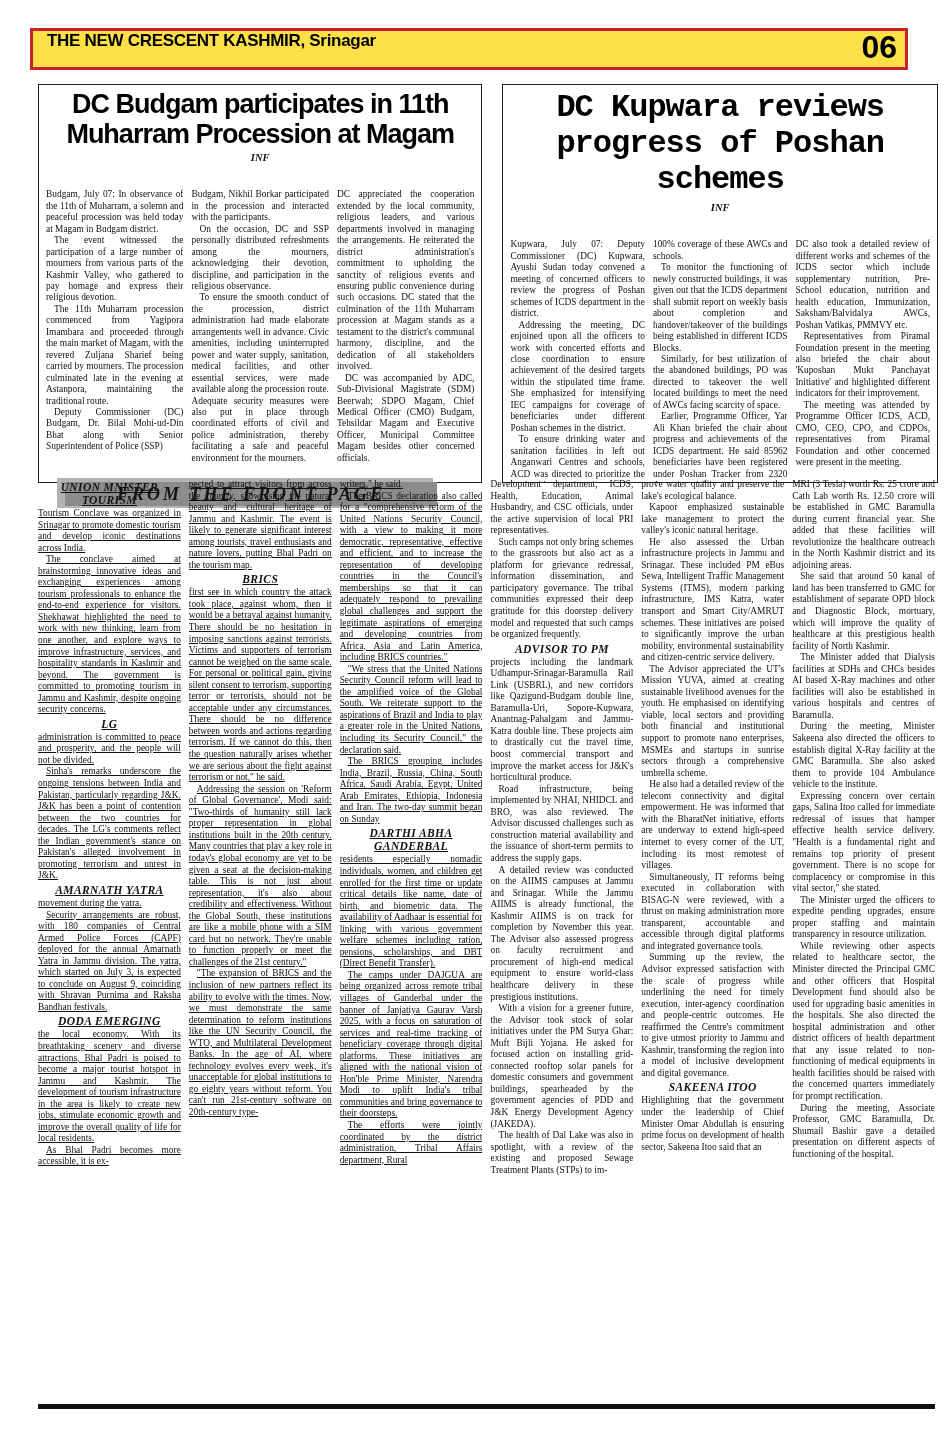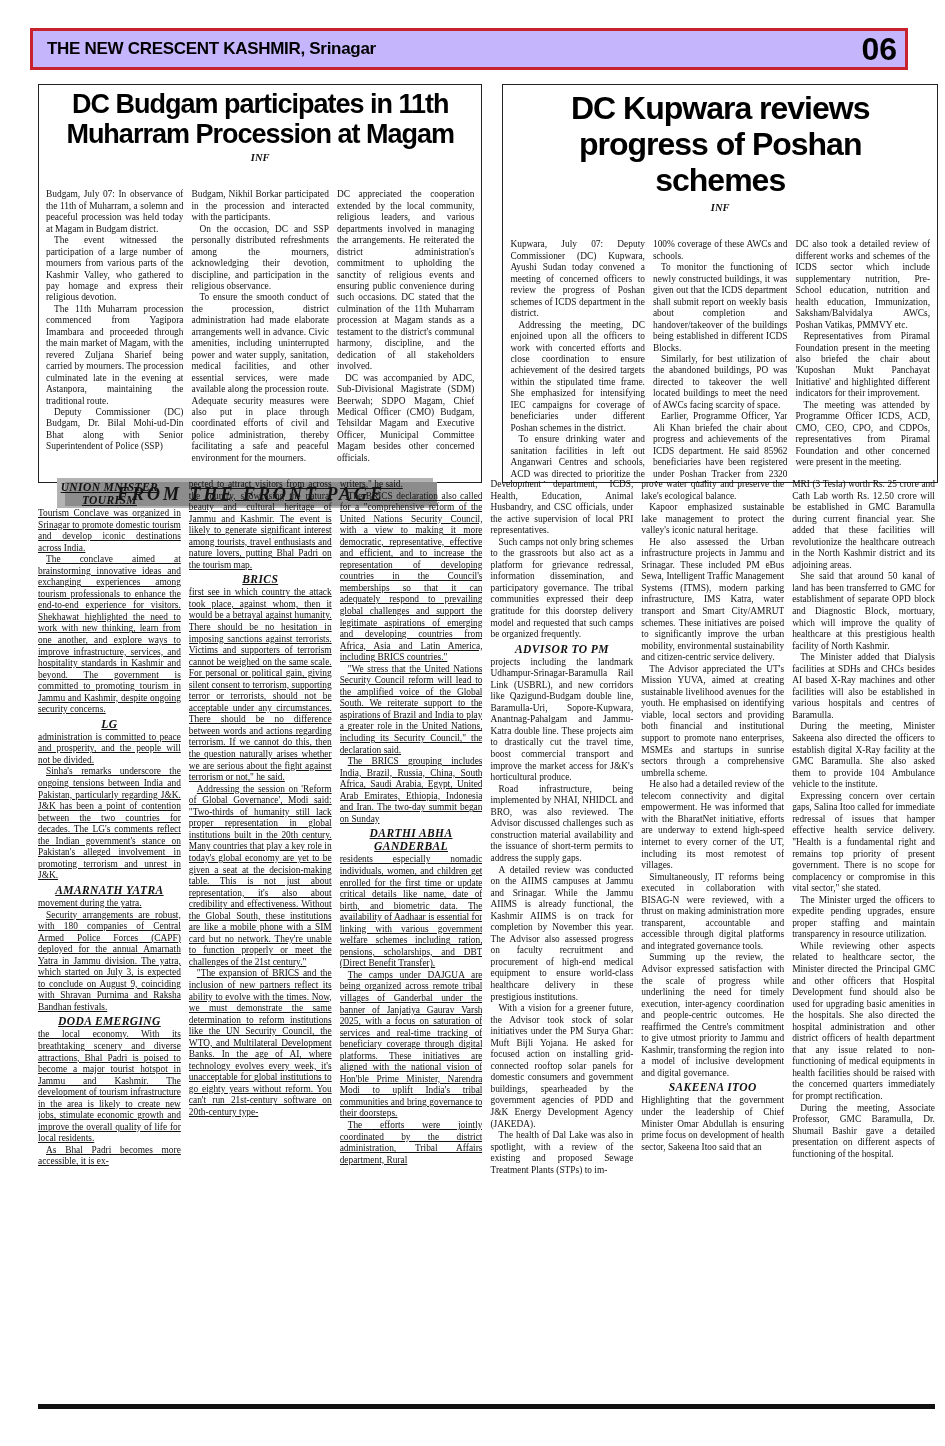--- a/index.html
+++ b/index.html
@@ -3,22 +3,22 @@
 <meta charset="utf-8">
 <style>
   html,body{margin:0;padding:0;}
   body{
     width:945px;height:1446px;position:relative;background:#ffffff;
     font-family:"Liberation Serif", serif;color:#111;
     -webkit-font-smoothing:antialiased;
   }
   .masthead{
     position:absolute;left:30px;top:28px;width:878px;height:42px;
-    border:3px solid #c8232c;background:#c4b5fd;
-    display:flex;align-items:center;box-sizing:border-box;padding:0 8px 0 14px;
+    border:3px solid #c8232c;background:#fde047;
+    display:flex;align-items:flex-start;box-sizing:border-box;padding:0 8px 0 14px;
   }
   .masthead-title{
     font-family:"Liberation Sans", sans-serif;font-weight:700;
     font-size:17px;letter-spacing:-0.3px;color:#000;
   }
   .page-number{
     margin-left:auto;font-family:"Liberation Sans", sans-serif;
     font-weight:700;font-size:32px;color:#000;line-height:1;
   }
   .top-articles{
@@ -29,21 +29,21 @@
     border:1.5px solid #222;box-sizing:border-box;background:#fff;
     padding:3px 7px 2px 7px;overflow:hidden;
   }
   .article-box.left{width:452px;}
   .article-box.right{width:443px;}
   .headline{
     font-family:"Liberation Sans", sans-serif;font-weight:700;color:#000;
     text-align:center;margin:0;letter-spacing:-1px;
   }
   .article-box.left .headline{font-size:27px;line-height:1.1;padding:2px 0 3px 0;}
-  .article-box.right .headline{font-size:32px;line-height:1.13;padding:2px 0 4px 0;}
+  .article-box.right .headline{font-size:32px;line-height:1.13;padding:2px 0 4px 0;font-family:Liberation Mono, monospace;}
   .dateline{
     text-align:center;font-weight:700;font-style:italic;
     font-size:10.5px;line-height:12px;margin:0 0 1px 0;
   }
   .article-cols{display:flex;gap:8px;}
   .article-col{
     flex:1;text-align:justify;font-size:9.4px;line-height:11.45px;
     overflow:hidden;
     margin-top:24px;
   }

